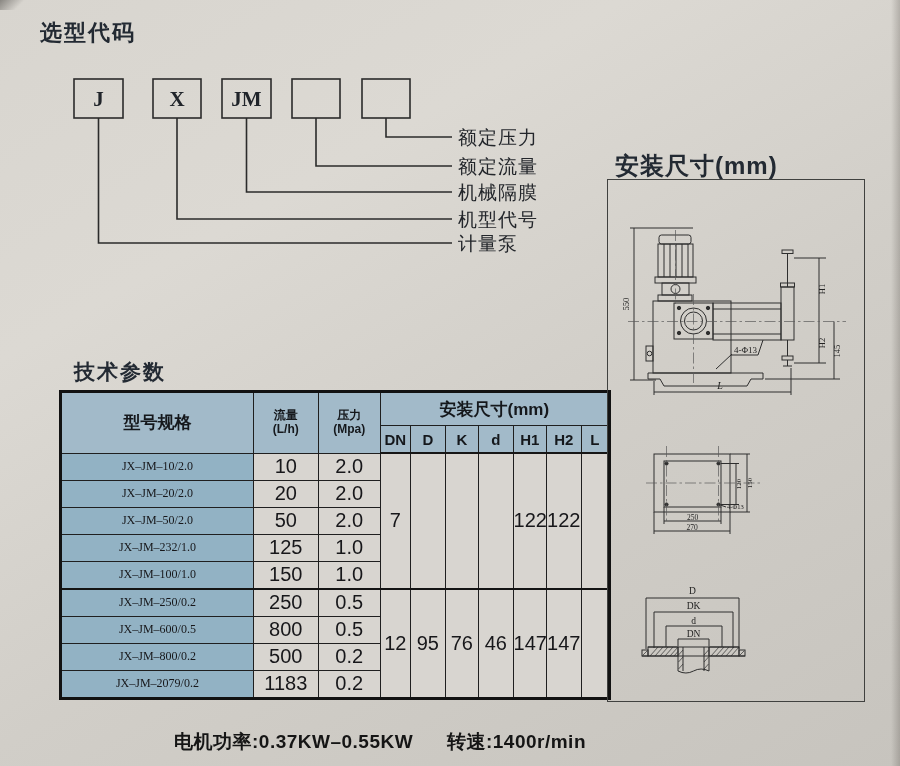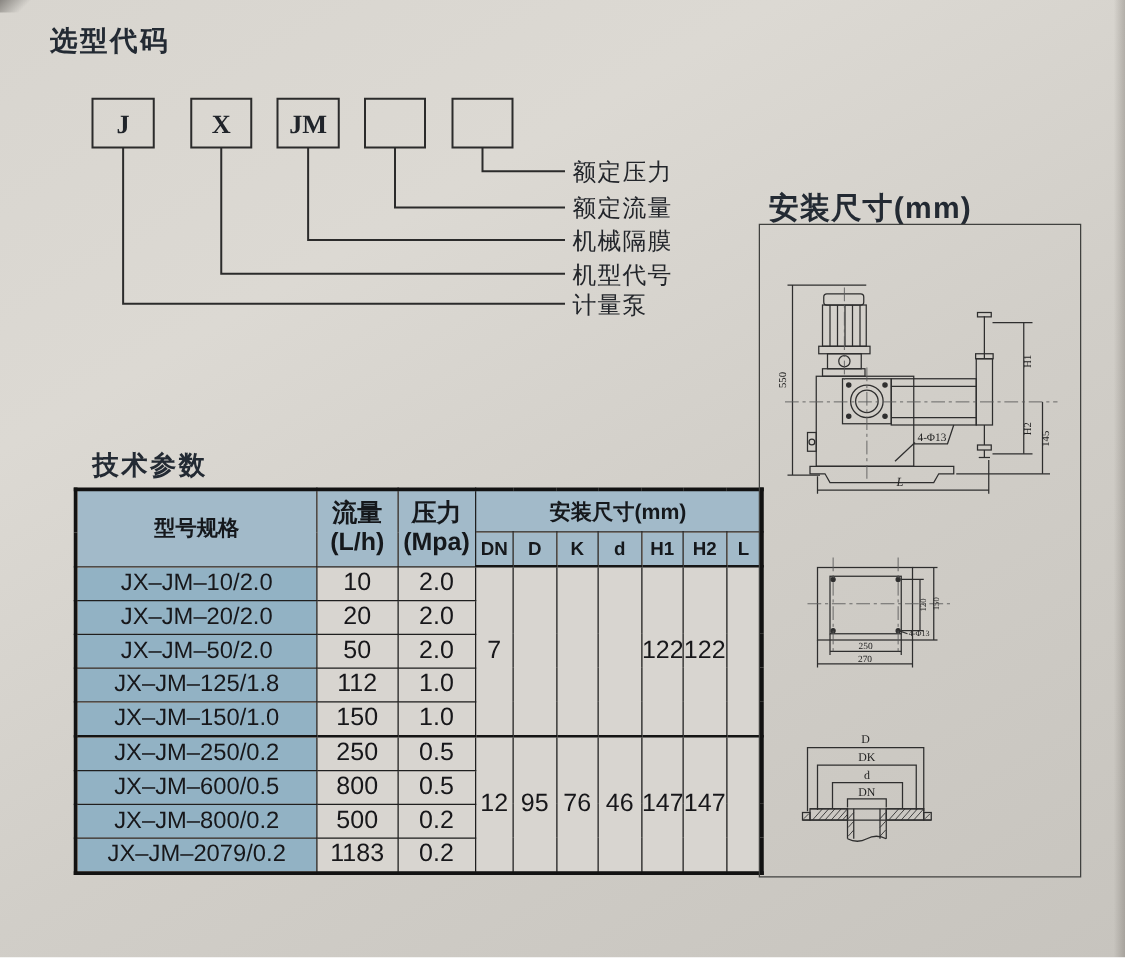--- a/index.html
+++ b/index.html
@@ -27,23 +27,23 @@
     border:3px solid #121212;
   }
   table.specs th,table.specs td{
     border:1.6px solid #1f1f1f;text-align:center;vertical-align:middle;
     padding:0;overflow:hidden;white-space:nowrap;
   }
   table.specs th{background:#a2bac9;font-size:17px;color:#15181c;}
   table.specs th.sub{font-size:15px;height:26px;border-bottom:2.6px solid #161616;}
   table.specs tr.hdr1 th{height:32px;}
   table.specs td{background:#d8d5d0;font-size:20px;height:26px;color:#17171a;}
-  table.specs td.model{background:#92b2c4;font-size:19px;}
+  table.specs td.model{background:#92b2c4;font-size:12px;font-family:Liberation Serif, serif;}
   table.specs tr.group-top td{border-top:2.4px solid #141414;}
-  .two-line{line-height:1.15;font-size:20px;}
+  .two-line{line-height:1.15;font-size:12px;}
 
   .install-panel{
     position:absolute;left:607px;top:179px;width:258px;height:523px;
     border:1.6px solid #40413f;box-sizing:border-box;
   }
   .footer-note{
     position:absolute;left:60px;top:729px;width:640px;text-align:center;
     font-size:19px;font-weight:bold;color:#151515;letter-spacing:0.5px;
   }
   .footer-note span{margin:0 14px;}
@@ -132,26 +132,26 @@
       <td class="model">JX–JM–20/2.0</td>
       <td>20</td>
       <td>2.0</td>
     </tr>
     <tr>
       <td class="model">JX–JM–50/2.0</td>
       <td>50</td>
       <td>2.0</td>
     </tr>
     <tr>
-      <td class="model">JX–JM–125/1.8</td>
-      <td>112</td>
+      <td class="model">JX–JM–232/1.0</td>
+      <td>125</td>
       <td>1.0</td>
     </tr>
     <tr>
-      <td class="model">JX–JM–150/1.0</td>
+      <td class="model">JX–JM–100/1.0</td>
       <td>150</td>
       <td>1.0</td>
     </tr>
     <tr class="group-top">
       <td class="model">JX–JM–250/0.2</td>
       <td>250</td>
       <td>0.5</td>
       <td rowspan="4">12</td>
       <td rowspan="4">95</td>
       <td rowspan="4">76</td>
@@ -325,16 +325,20 @@
           <line x1="96" y1="489" x2="100.5" y2="484"></line>
         </g>
       </g>
       <text class="dimtext" x="84.5" y="414" font-size="9.5" text-anchor="middle">D</text>
       <text class="dimtext" x="85.5" y="429" font-size="9.5" text-anchor="middle">DK</text>
       <text class="dimtext" x="85.5" y="443.5" font-size="9.5" text-anchor="middle">d</text>
       <text class="dimtext" x="85.5" y="456.5" font-size="9.5" text-anchor="middle">DN</text>
     </svg>
   </div>
 
+  <div class="footer-note">
+    <span>电机功率:0.37KW–0.55KW</span>
+    <span>转速:1400r/min</span>
+  </div>
 
   <div class="corner-shade"></div>
   <div class="page-edge"></div>
 </div>
 
 </body></html>

